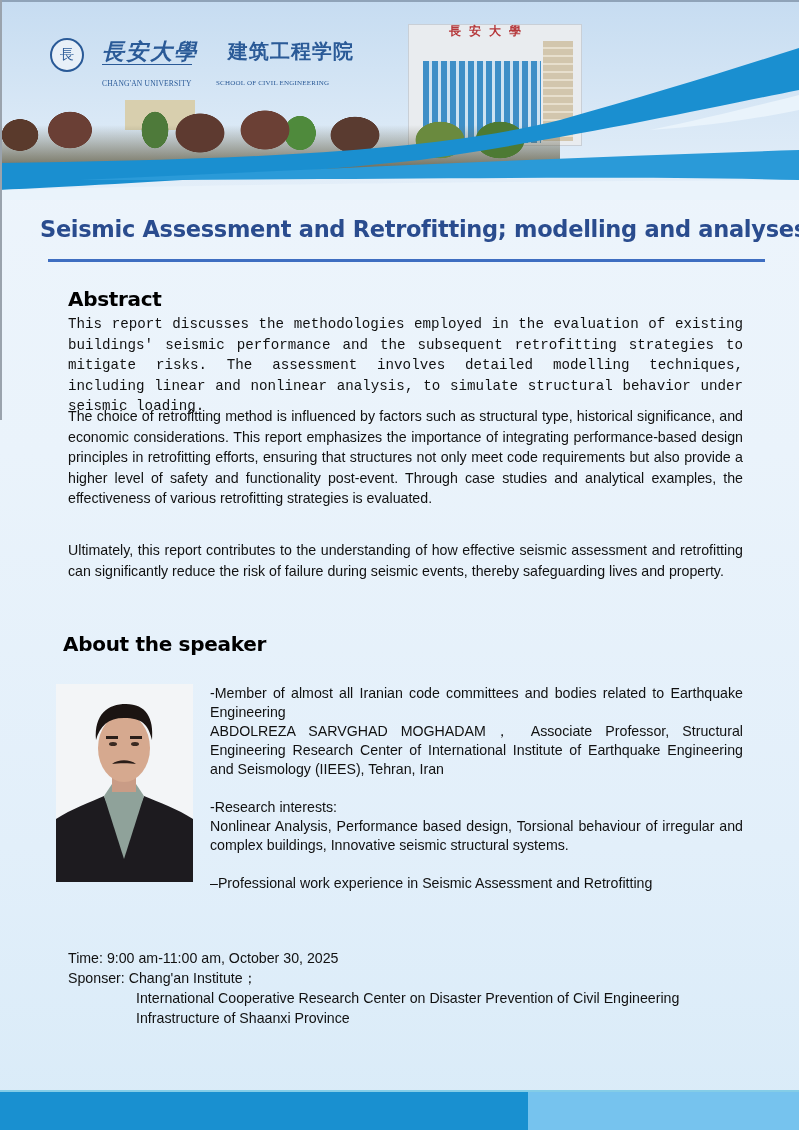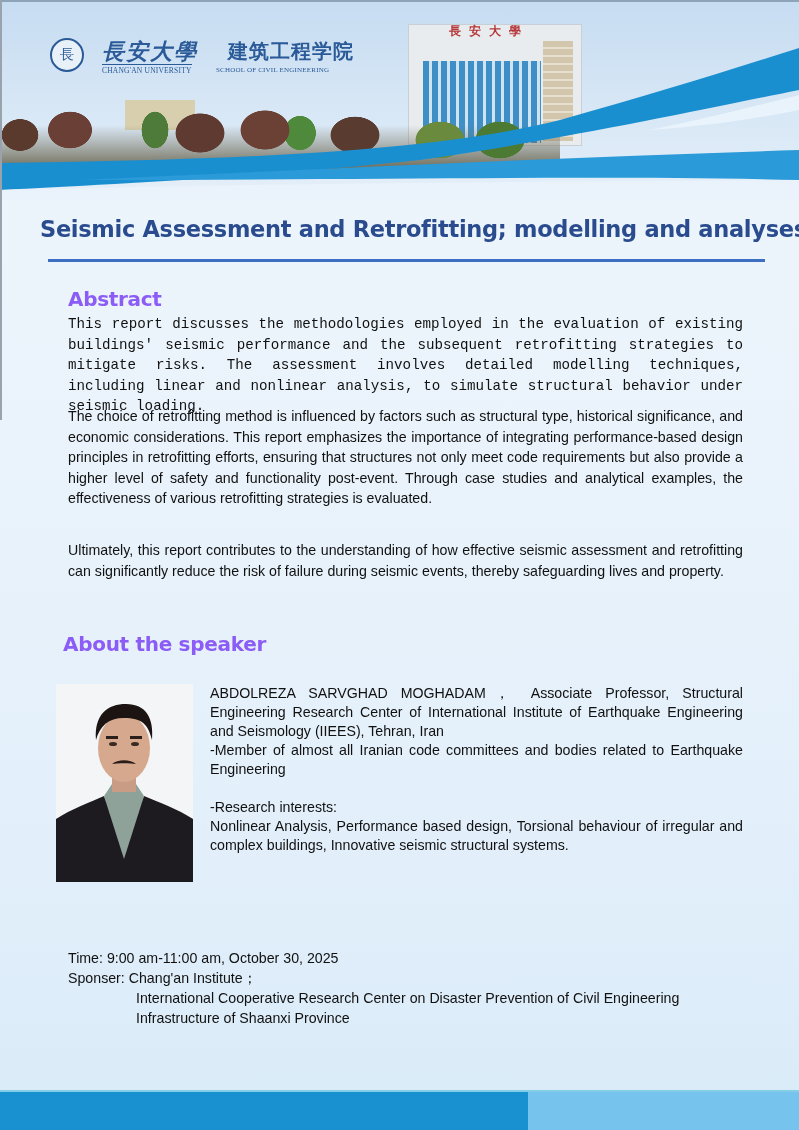--- a/index.html
+++ b/index.html
@@ -50,34 +50,34 @@
   
   .logo-area { position: absolute; left: 50px; top: 38px; display: flex; align-items: flex-start; gap: 18px; }
   .seal {
     width: 34px; height: 34px; border-radius: 50%; border: 2px solid #2a5a97; box-sizing: border-box;
     display: flex; align-items: center; justify-content: center; color: #2a5a97; font-size: 14px; font-family: "DejaVu Serif", serif;
     background: #e8f0f8;
   }
   .logo-block { display: flex; flex-direction: column; align-items: flex-start; }
   .logo-cn { font-family: "DejaVu Serif", serif; color: #2a5a97; font-size: 22px; font-weight: bold; line-height: 26px; letter-spacing: 2px; font-style: italic; }
   .logo-cn.plain { font-style: normal; font-size: 20px; letter-spacing: 1px; margin-left: 12px; }
-  .logo-en { font-family: "Liberation Serif", serif; color: #2a5a97; font-size: 7.5px; line-height: 10px; border-top: 1px solid #2a5a97; padding-top: 1px; letter-spacing: 0.2px; }
+  .logo-en { font-family: "Liberation Serif", serif; color: #2a5a97; font-size: 7.5px; line-height: 10px; border-top: 1px solid #2a5a97; padding-top: 14px; letter-spacing: 0.2px; }
   .logo-en.noline { border-top: none; font-size: 7px; text-align: center; }
 
   
   .title {
     position: absolute; left: 40px; top: 216px; width: 750px;
     font-family: "DejaVu Sans", sans-serif; font-weight: bold; font-size: 22.5px; color: #2a4c8e;
     letter-spacing: -0.3px; white-space: nowrap;
   }
   .title-rule { position: absolute; left: 48px; top: 259px; width: 717px; height: 3px; background: #3e6ec1; }
 
   
   .section-head {
-    position: absolute; font-family: "DejaVu Sans", sans-serif; font-weight: bold; font-size: 20px; color: #8b5cf6; letter-spacing: -0.3px;
+    position: absolute; font-family: "DejaVu Sans", sans-serif; font-weight: bold; font-size: 20px; color: #000000; letter-spacing: -0.3px;
   }
   .abstract-head { left: 68px; top: 287px; }
   .speaker-head { left: 63px; top: 632px; }
 
   .para {
     position: absolute; left: 68px; width: 675px; font-size: 14.2px; line-height: 20.5px; text-align: justify;
     color: #111;
   }
   .p1 { top: 314px; font-family: Liberation Mono, monospace; }
   .p2 { top: 406px; }
@@ -159,26 +159,27 @@
     <rect x="50" y="52" width="12" height="3" fill="#2a1f1a"></rect>
     <rect x="74" y="52" width="12" height="3" fill="#2a1f1a"></rect>
     <ellipse cx="57" cy="60" rx="4" ry="2" fill="#3a2a22"></ellipse>
     <ellipse cx="79" cy="60" rx="4" ry="2" fill="#3a2a22"></ellipse>
 
     <path d="M56,80 C62,75 74,75 80,80 C74,79 62,79 56,80 Z" fill="#2a1d18"></path>
   </svg>
 </div>
 
 <div class="speaker-info">
+  <span class="line">-Member of almost all Iranian code committees and bodies related to Earthquake Engineering</span>
   <span class="line">ABDOLREZA SARVGHAD MOGHADAM， Associate Professor, Structural Engineering Research Center of International Institute of Earthquake Engineering and Seismology (IIEES), Tehran, Iran</span>
-  <span class="line">-Member of almost all Iranian code committees and bodies related to Earthquake Engineering</span>
   <div class="gap"></div>
   <span class="line">-Research interests:</span>
   <span class="line">Nonlinear Analysis, Performance based design, Torsional behaviour of irregular and complex buildings, Innovative seismic structural systems.</span>
   <div class="gap"></div>
+  <span class="line">–Professional work experience in Seismic Assessment and Retrofitting</span>
 </div>
 
 <div class="event-info">
   <div>Time: 9:00 am-11:00 am, October 30, 2025</div>
   <div>Sponser: Chang'an Institute；</div>
   <div class="indent">International Cooperative Research Center on Disaster Prevention of Civil Engineering Infrastructure of Shaanxi Province</div>
 </div>
 
 <div class="footer-line"></div>
 <div class="footer-left"></div>

